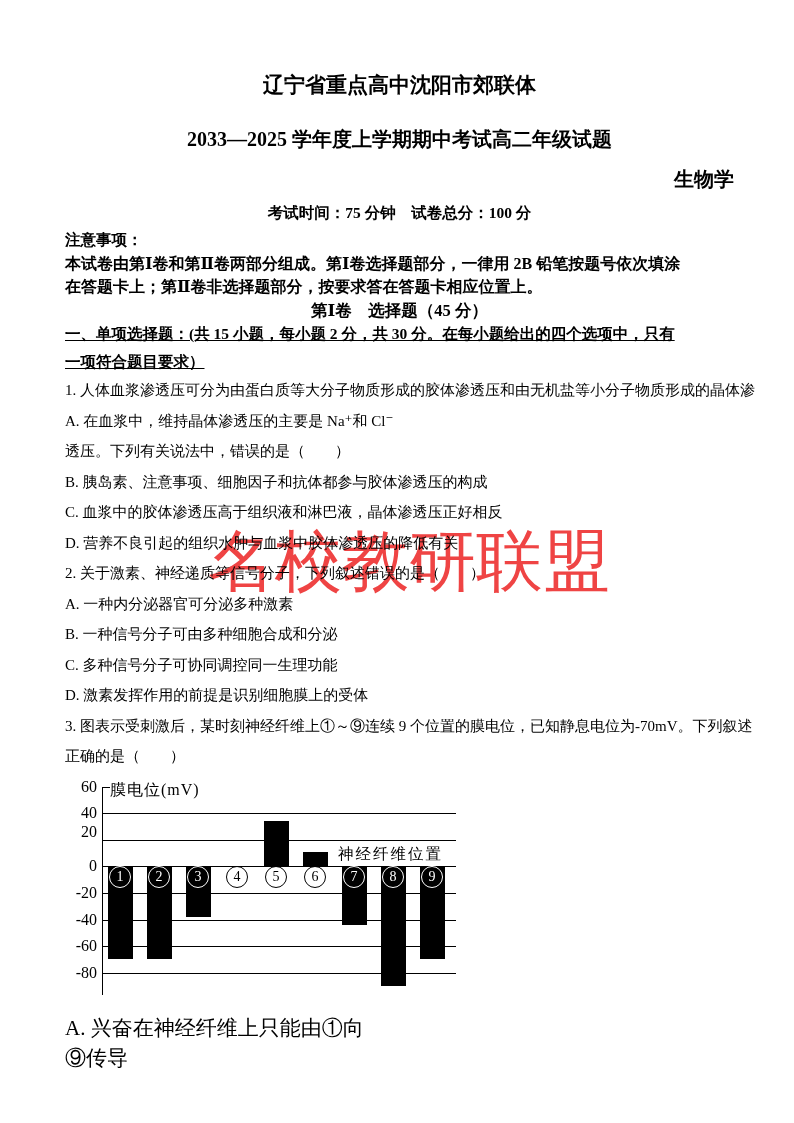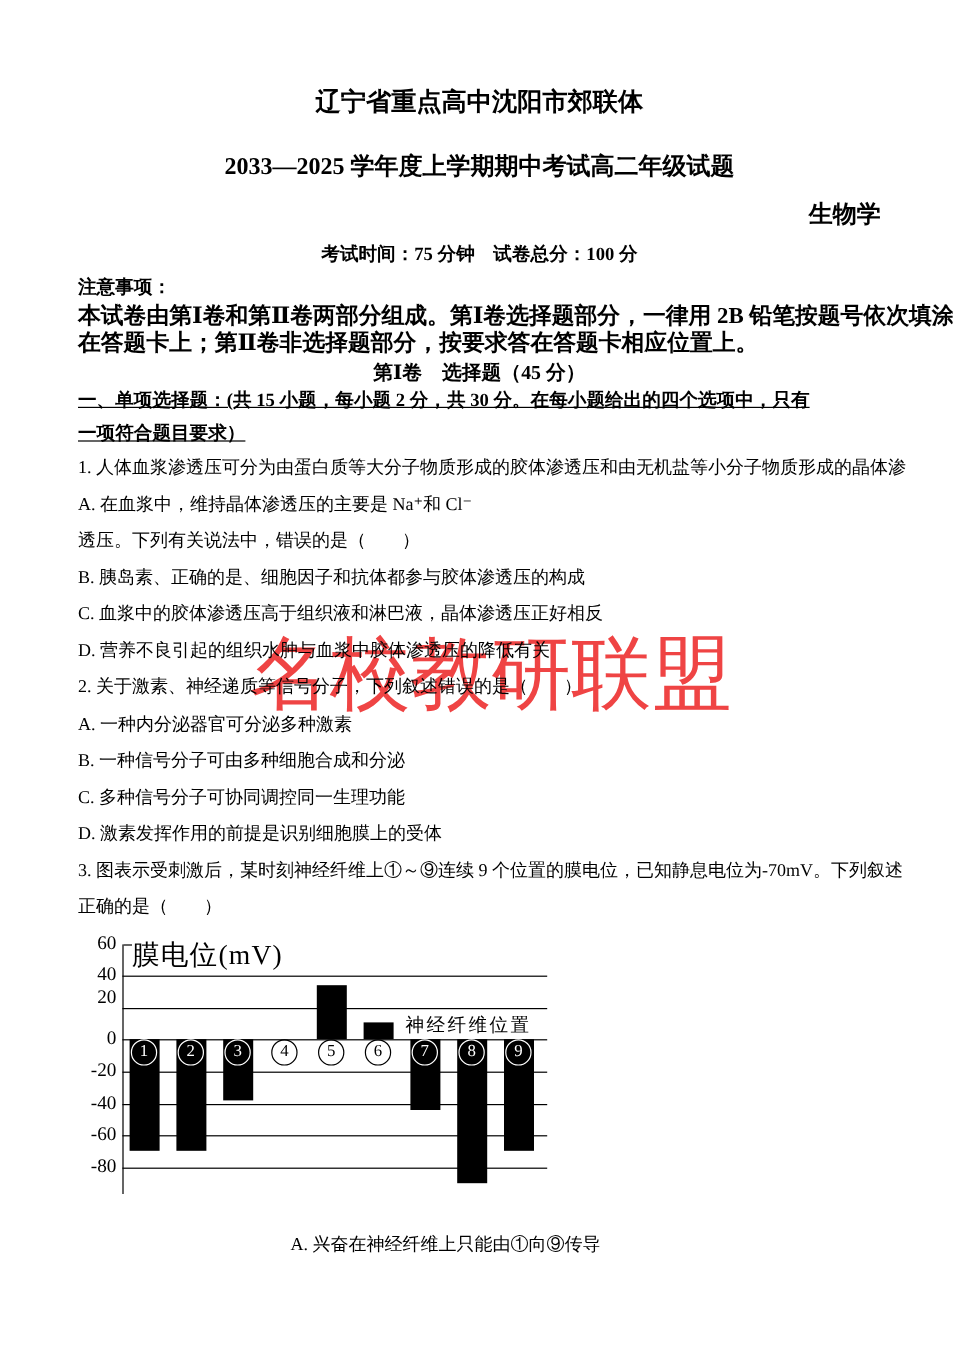--- a/index.html
+++ b/index.html
@@ -25,36 +25,36 @@
   }
   .content {
     position:relative; z-index:1;
     padding:73px 60px 0 65px;
   }
   .t1 { text-align:center; font-weight:bold; font-size:21px; line-height:24px; margin:0 0 30px 0; }
   .t2 { text-align:center; font-weight:bold; font-size:20px; line-height:24px; margin:0 0 16px 0; }
   .t3 { text-align:right; font-weight:bold; font-size:20px; line-height:24px; margin:15px 0 11px 0; }
   .exam-info { text-align:center; font-weight:bold; font-size:15.5px; line-height:21px; margin:0 0 6px 0; }
   .notice-head { font-weight:bold; font-size:15.5px; line-height:22px; margin:0 0 2px 0; }
-  .notice-line { font-weight:bold; font-size:19px; line-height:22.5px; margin:0; white-space:nowrap; }
+  .notice-line { font-weight:bold; font-size:16px; line-height:22.5px; margin:0; white-space:nowrap; }
   .section-head { text-align:center; font-weight:bold; font-size:16.5px; line-height:23px; margin:1px 0 0 0; }
   .part-line { font-weight:bold; font-size:15.5px; line-height:23px; margin:0; white-space:nowrap;text-decoration:underline; }
   .part-line.second { margin-top:5px; margin-bottom:2px; }
   .q { font-size:15px; line-height:30.5px; margin:0; white-space:nowrap; }
-  .optrow { display:flex; font-size:15px; line-height:30px; margin-top:10px;justify-content:center; }
+  .optrow { display:flex; font-size:21px; line-height:30px; margin-top:0; }
   .optrow .a-col { flex:0 0 315px; }
 
   
   .chart {
     position:relative;
     width:420px; height:231px;
     margin:10px 0 0 0;
     font-family:"Liberation Serif","DejaVu Serif",serif;
   }
-  .chart .ylabel { position:absolute; left:45px; top:-2px; font-size:23px; letter-spacing:1px; }
+  .chart .ylabel { position:absolute; left:45px; top:-2px; font-size:16px; letter-spacing:1px; }
   .chart .xlabel { position:absolute; left:273px; top:62px; font-size:15.5px; letter-spacing:2px; }
   .chart .ytick { position:absolute; left:0; width:32px; text-align:right; font-size:16px; line-height:18px; }
   .chart .gridline { position:absolute; left:37px; width:354px; height:1px; background:#000; }
   .chart .yaxis { position:absolute; left:37px; top:5px; width:1px; height:208px; background:#000; }
   .chart .yaxis-top-tick { position:absolute; left:38px; top:5px; width:7px; height:1px; background:#000; }
   .chart .bar { position:absolute; width:25px; background:#000; }
   .chart .pos-circle {
     position:absolute; width:20px; height:20px;
     border-radius:50%; border:1px solid #000;
     text-align:center; font-size:14px; line-height:20px;
@@ -81,21 +81,21 @@
     <p class="notice-line">本试卷由第Ⅰ卷和第Ⅱ卷两部分组成。第Ⅰ卷选择题部分，一律用 2B 铅笔按题号依次填涂</p>
     <p class="notice-line">在答题卡上；第Ⅱ卷非选择题部分，按要求答在答题卡相应位置上。</p>
 
     <p class="section-head">第Ⅰ卷　选择题（45 分）</p>
     <p class="part-line">一、单项选择题：(共 15 小题，每小题 2 分，共 30 分。在每小题给出的四个选项中，只有</p>
     <p class="part-line second">一项符合题目要求）</p>
 
     <p class="q">1. 人体血浆渗透压可分为由蛋白质等大分子物质形成的胶体渗透压和由无机盐等小分子物质形成的晶体渗</p>
     <p class="q">A. 在血浆中，维持晶体渗透压的主要是 Na⁺和 Cl⁻</p>
     <p class="q">透压。下列有关说法中，错误的是（　　）</p>
-    <p class="q">B. 胰岛素、正确的是、细胞因子和抗体都参与胶体渗透压的构成</p>
+    <p class="q">B. 胰岛素、注意事项、细胞因子和抗体都参与胶体渗透压的构成</p>
     <p class="q">C. 血浆中的胶体渗透压高于组织液和淋巴液，晶体渗透压正好相反</p>
     <p class="q">D. 营养不良引起的组织水肿与血浆中胶体渗透压的降低有关</p>
 
     <p class="q">2. 关于激素、神经递质等信号分子，下列叙述错误的是（　　）</p>
     <p class="q">A. 一种内分泌器官可分泌多种激素</p>
     <p class="q">B. 一种信号分子可由多种细胞合成和分泌</p>
     <p class="q">C. 多种信号分子可协同调控同一生理功能</p>
     <p class="q">D. 激素发挥作用的前提是识别细胞膜上的受体</p>
 
     <p class="q">3. 图表示受刺激后，某时刻神经纤维上①～⑨连续 9 个位置的膜电位，已知静息电位为-70mV。下列叙述</p>

